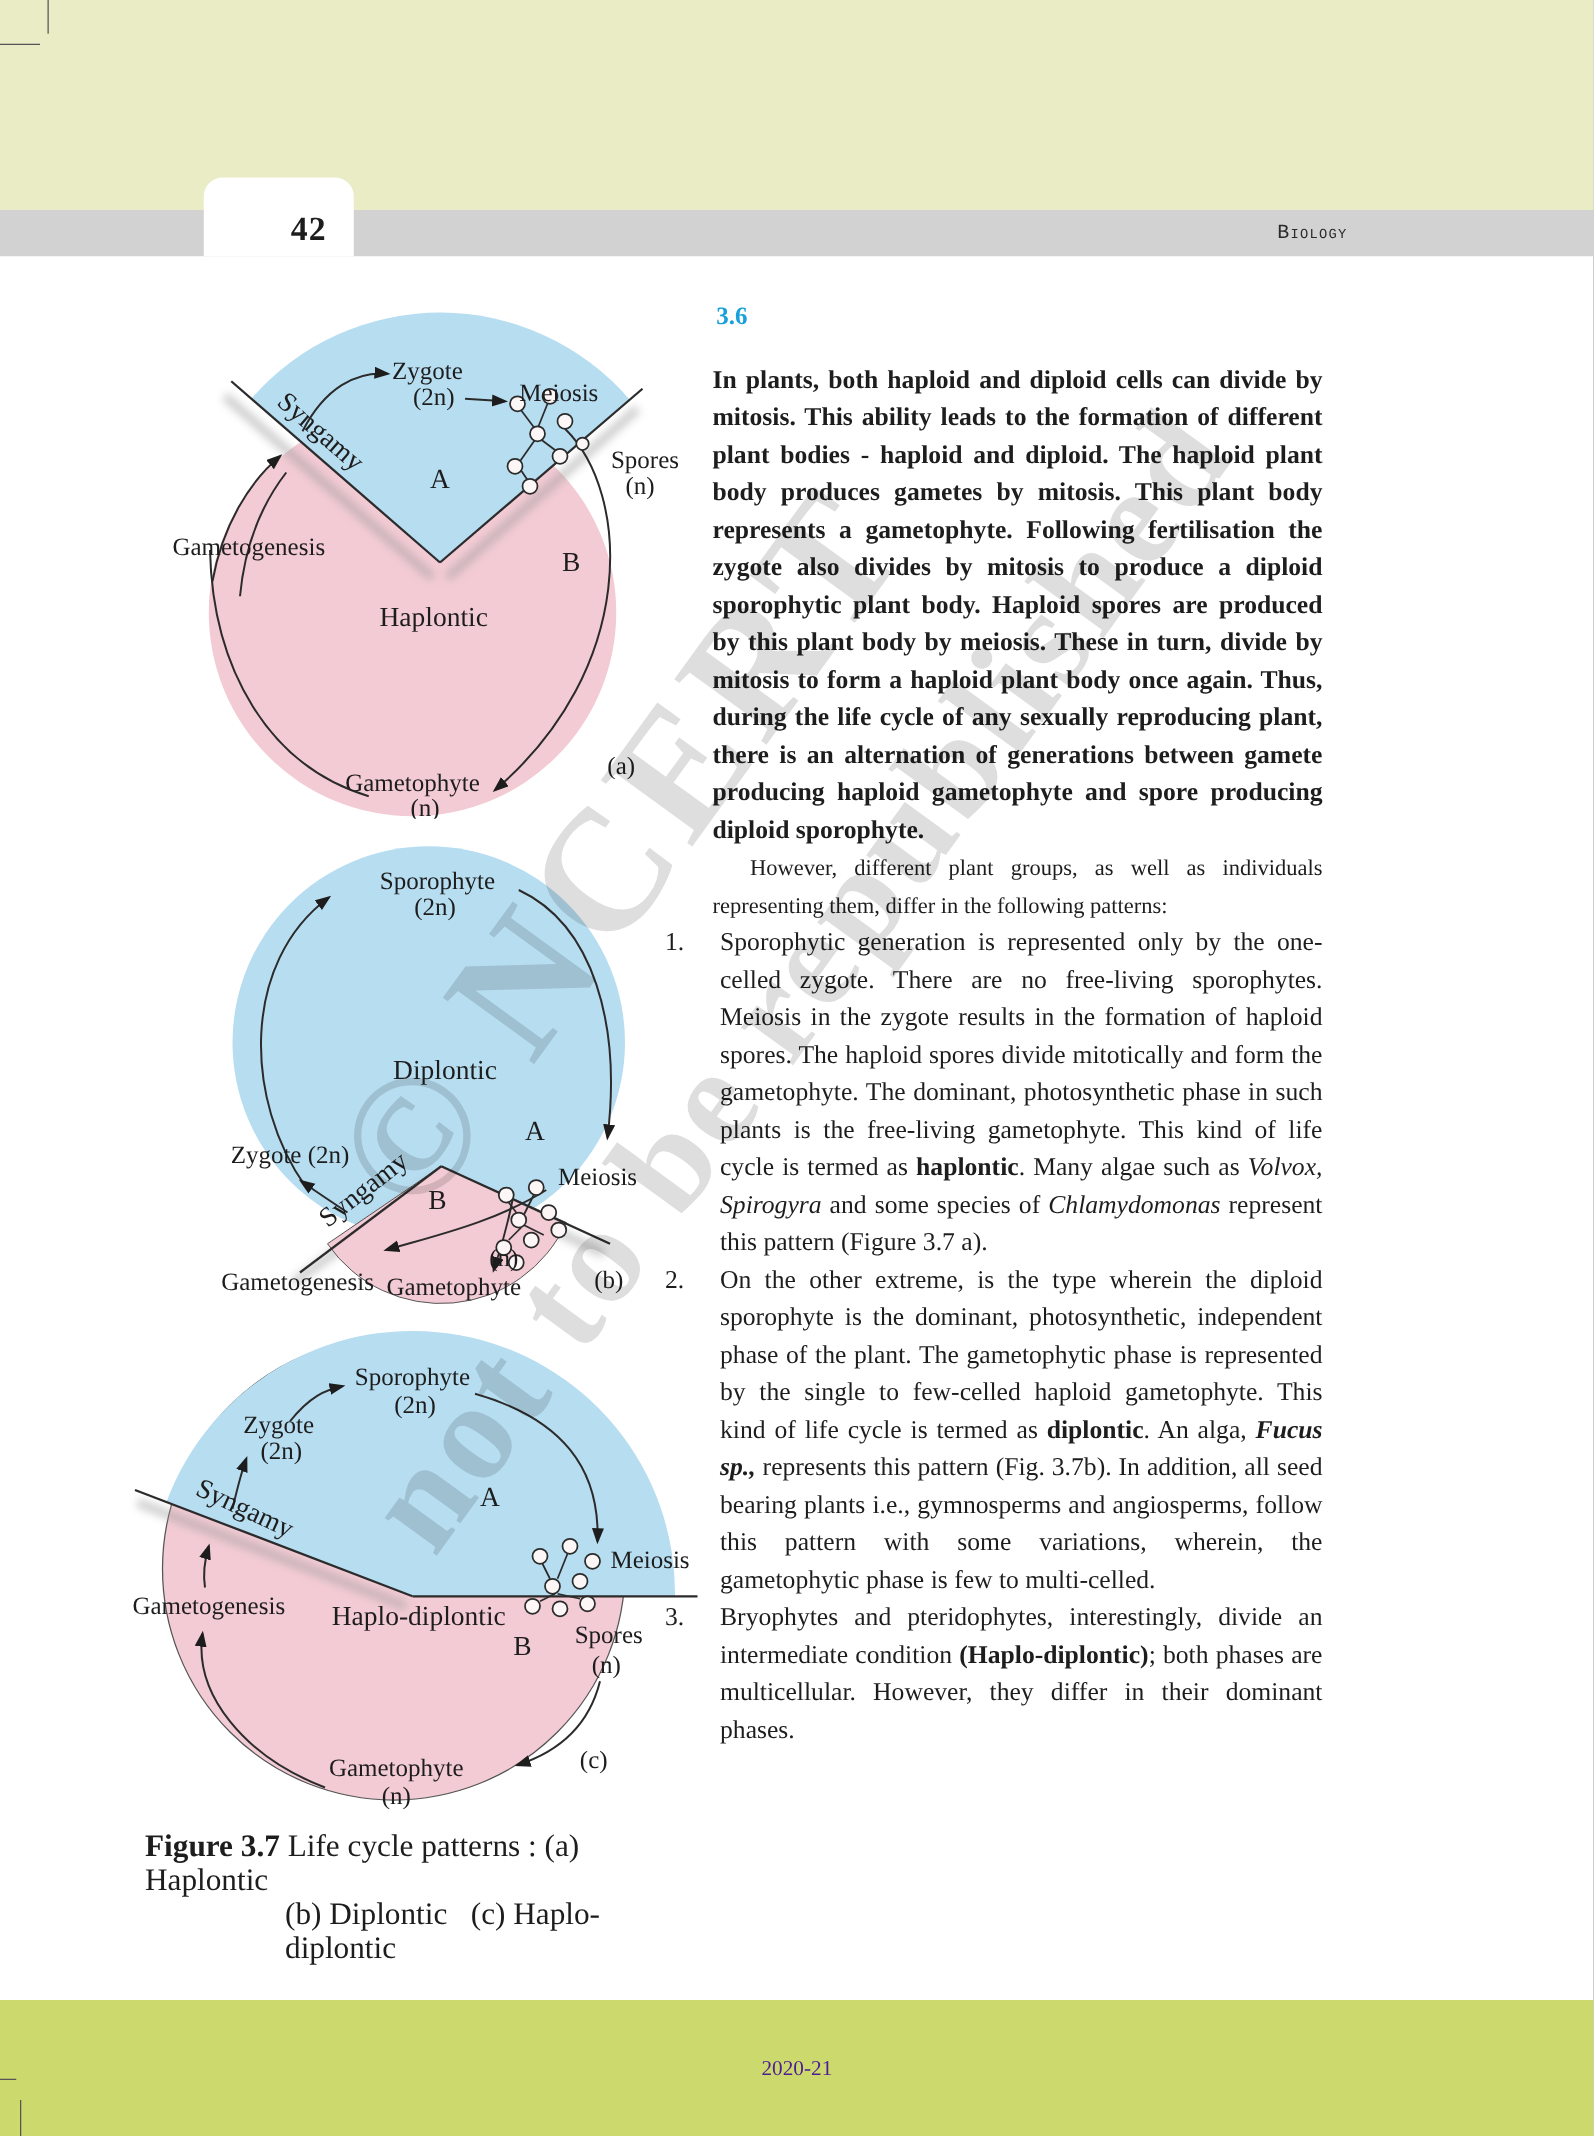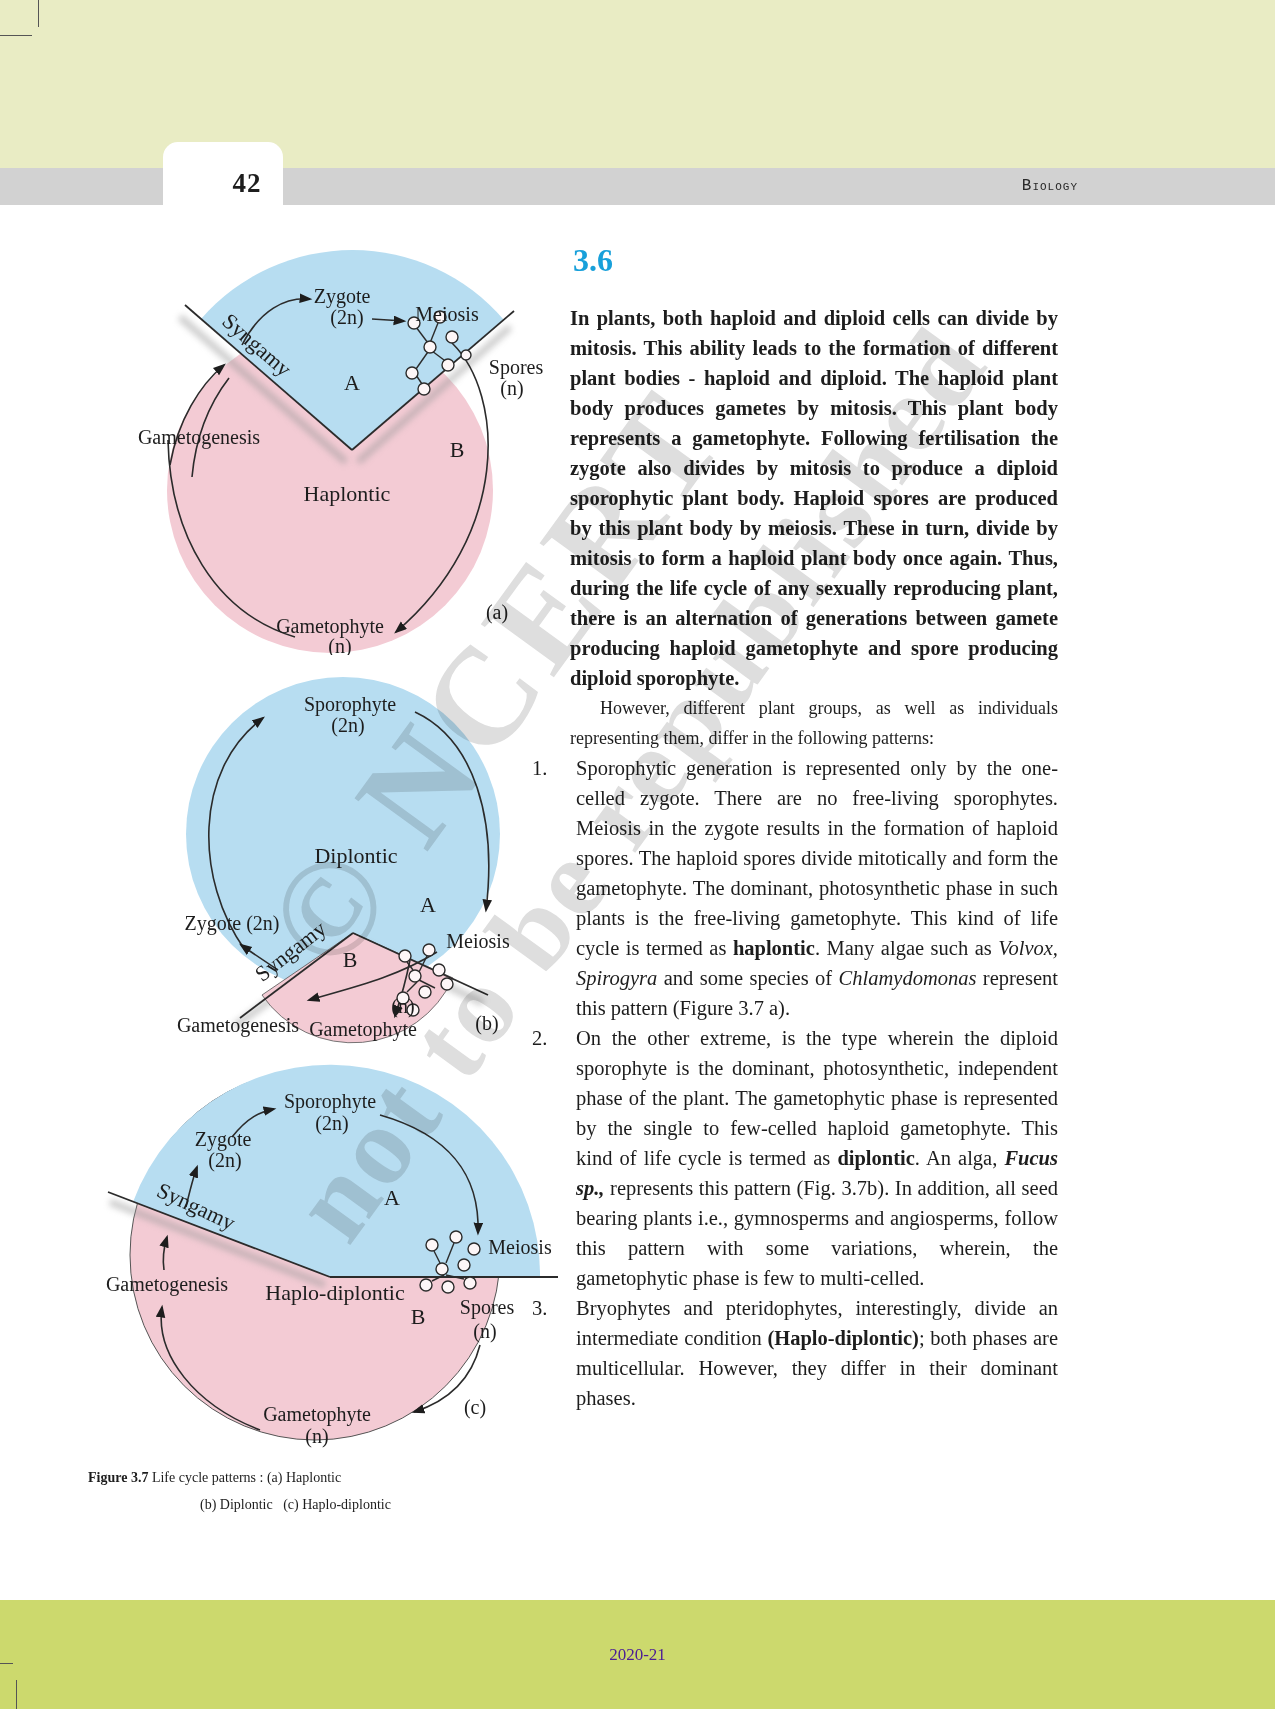--- a/index.html
+++ b/index.html
@@ -20,37 +20,37 @@
   .year{position:absolute;top:1645px;left:0;width:1275px;text-align:center;font-size:17px;color:#4c1d95;}
   
   .wm{position:absolute;left:-60px;top:500px;width:1500px;height:640px;z-index:6;
       transform:rotate(-54deg);pointer-events:none;text-align:center;
       color:#8f8f8f;opacity:.30;mix-blend-mode:multiply;font-weight:bold;}
   .wm .l1{font-size:138px;letter-spacing:8px;}
   .wm .l2{font-size:112px;letter-spacing:4px;margin-top:34px;white-space:nowrap;}
   
   .rcol{position:absolute;left:530px;top:232px;width:530px;z-index:3;}
   .heading{display:flex;margin:10px 0 0 43px;color:#18a0da;font-weight:bold;}
-  .heading .hnum{font-size:32px;width:72px;flex:none;}
+  .heading .hnum{font-size:20px;width:72px;flex:none;}
   .heading .htitle{font-variant:small-caps;font-size:23px;line-height:31px;max-width:392px;}
   .para{margin:24px 0 0 40px;width:488px;font-size:20.5px;line-height:30px;text-align:justify;font-weight:bold;}
   .para2{margin:0 0 0 40px;width:488px;font-size:18px;line-height:30px;text-align:justify;text-indent:30px;}
   .plist{margin:0;padding:0;}
   .li{display:flex;margin-left:2px;}
   .inum{width:44px;flex:none;font-size:20.5px;line-height:30px;}
   .itext{width:482px;font-size:20.5px;line-height:30px;text-align:justify;}
   .b{font-weight:bold;} .i{font-style:italic;}
   
   .figsvg{position:absolute;z-index:3;}
   #fig-a{left:100px;top:235px;}
   #fig-b{left:105px;top:620px;}
   #fig-c{left:80px;top:985px;}
   .svgt{font-family:"Liberation Serif","DejaVu Serif",serif;font-size:20px;fill:#1d1d1d;}
   .svgt-lg{font-size:22px;}
-  .caption{position:absolute;left:88px;top:1464px;width:445px;z-index:3;font-size:14px;line-height:27px;}
+  .caption{position:absolute;left:116px;top:1464px;width:445px;z-index:3;font-size:25px;line-height:27px;}
   .caption .capl{font-weight:bold;}
   .caption .cap2{display:block;padding-left:112px;white-space:pre-wrap;}
 </style>
 </head>
 <body>
 
 <div class="page">
 
   <div class="band-top"></div>
   <div class="graybar"></div>

